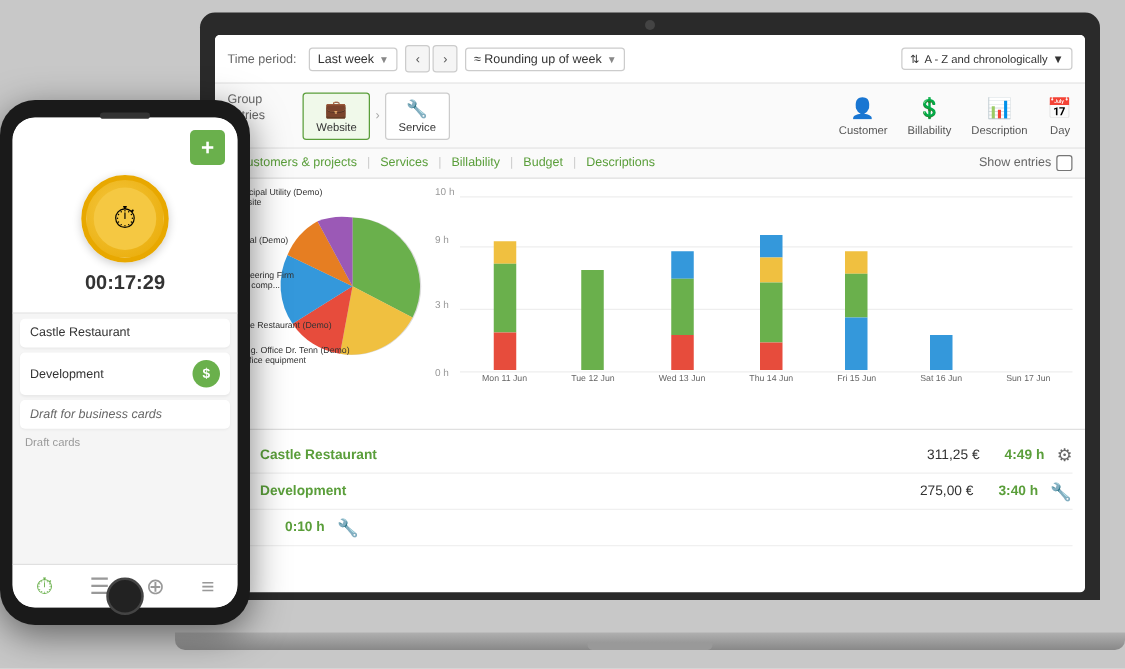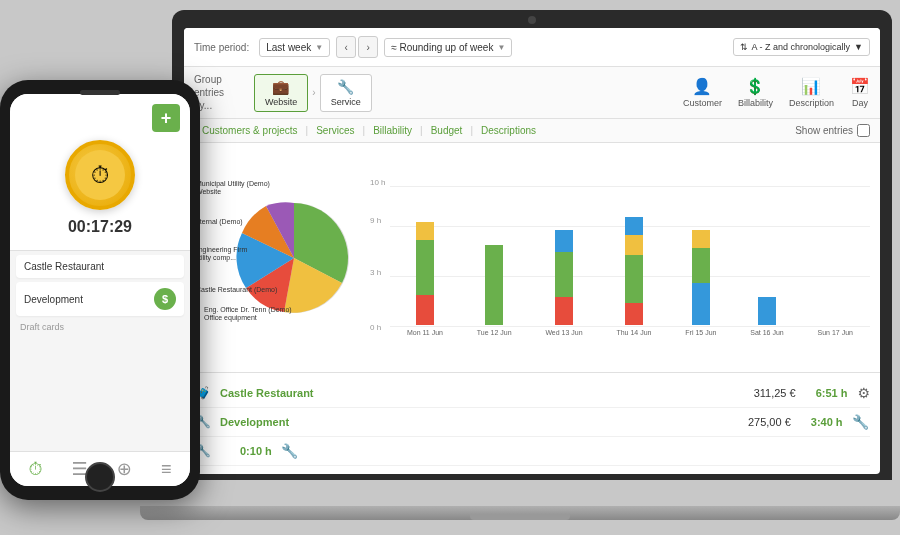--- a/index.html
+++ b/index.html
@@ -15,21 +15,21 @@
     
     .laptop {
       position: absolute;
       left: 160px;
       top: 10px;
       width: 720px;
       height: 510px;
     }
     .laptop-body {
       position: absolute;
-      left: 12px; top: 0;
+      left: 0; top: 0;
       width: 720px;
       height: 470px;
       background: #2a2a2a;
       border-radius: 12px 12px 0 0;
       padding: 12px;
     }
     .laptop-camera {
       position: absolute;
       top: 6px;
       left: 50%;
@@ -216,23 +216,22 @@
       align-items: center;
       gap: 4px;
       font-size: 10px;
       color: #666;
     }
 
     
     .chart-area {
       display: flex;
       padding: 6px 10px;
-      gap: 16px;
+      gap: 6px;
       height: 200px;
-      margin-top: 29px;
     }
 
     
     .pie-container {
       position: relative;
       width: 160px;
       flex-shrink: 0;
     }
 
     
@@ -620,21 +619,21 @@
             </div>
           </div>
         </div>
 
         <div class="summary-rows">
 
           <div class="summary-row">
             <span class="summary-icon">🧳</span>
             <span class="summary-name">Castle Restaurant</span>
             <span class="summary-amount">311,25 €</span>
-            <span class="summary-time">6:51 h</span>
+            <span class="summary-time">4:49 h</span>
             <span class="summary-gear">⚙</span>
           </div>
 
           <div class="summary-row">
             <span class="summary-icon">🔧</span>
             <span class="summary-name">Development</span>
             <span class="summary-amount">275,00 €</span>
             <span class="summary-time">3:40 h</span>
             <span class="summary-gear">🔧</span>
           </div>
@@ -670,20 +669,23 @@
         <div class="phone-time-display">00:17:29</div>
       </div>
 
       <div class="phone-list">
         <div class="phone-list-item">
           <span class="item-name">Castle Restaurant</span>
         </div>
         <div class="phone-list-item">
           <span class="item-name">Development</span>
           <div class="phone-dollar">$</div>
+        </div>
+        <div class="phone-list-item">
+          <span class="item-name phone-draft-label">Draft for business cards</span>
         </div>
         <div style="padding:2px 4px;font-size:9px;color:#999;">Draft cards</div>
       </div>
 
       <div class="phone-nav">
         <div class="phone-nav-item">⏱</div>
         <div class="phone-nav-item inactive">☰</div>
         <div class="phone-nav-item inactive">⊕</div>
         <div class="phone-nav-item inactive">≡</div>
       </div>

